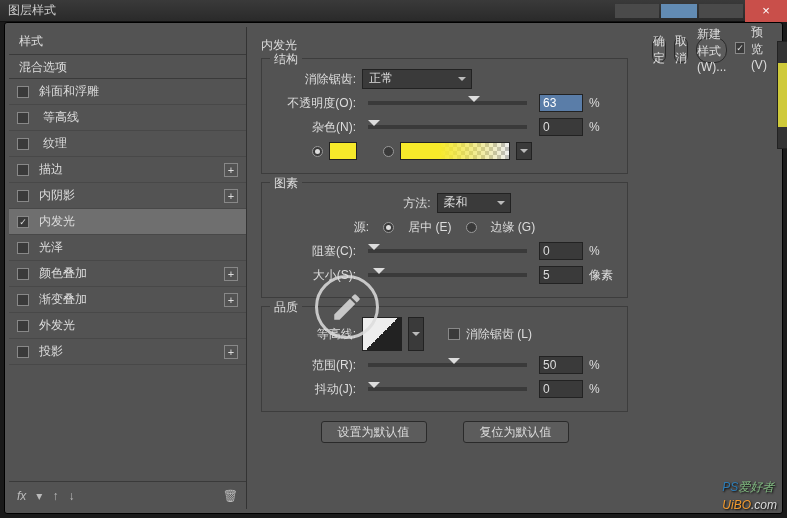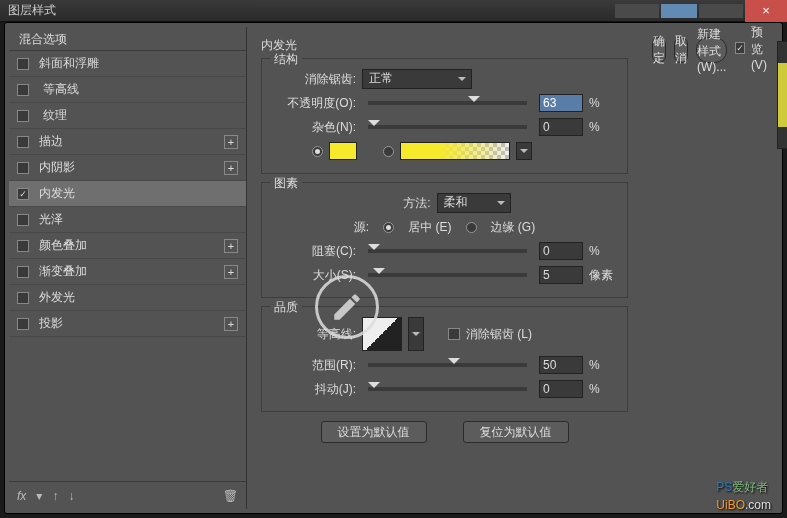--- a/index.html
+++ b/index.html
@@ -60,39 +60,40 @@
 .rbtn { height:26px; border:1px solid #2a2a2a; background:#5c5c5c; color:#ddd; border-radius:12px; display:flex; align-items:center; justify-content:center; }
 .preview-row { display:flex; align-items:center; justify-content:center; gap:6px; color:#ddd; height:22px; }
 .preview-row .cb { width:12px; height:12px; border:1px solid #888; background:#3a3a3a; display:flex; align-items:center; justify-content:center; font-size:9px; }
 .preview-row .cb.checked::after { content:"✓"; color:#ddd; }
 .preview-box { width:108px; height:108px; background:#333; border:1px solid #222; display:flex; align-items:center; justify-content:center; margin:4px auto; }
 .preview-inner { width:64px; height:64px; background:#cfca3a; }
 
 .pencil-overlay { position:absolute; left:315px; top:275px; width:64px; height:64px; border:3px solid #ddd; border-radius:50%; display:flex; align-items:center; justify-content:center; opacity:.85; pointer-events:none; }
 .pencil-overlay svg { width:34px; height:34px; }
 
-.watermark { position:absolute; right:16px; bottom:6px; color:#7fb77f; font-size:14px; text-shadow:1px 1px 2px #000;margin-left:35px; }
+.watermark { position:absolute; right:10px; bottom:6px; color:#7fb77f; font-style:italic; font-size:14px; text-shadow:1px 1px 2px #000;margin-left:35px; }
 .watermark .u { color:#f29a2e; }
 </style>
 </head>
 <body>
 
 <div class="topbar">
   <span>图层样式</span>
   <span class="spacer"></span>
   <span class="tabthumb dim"></span>
   <span class="tabthumb"></span>
   <span class="tabthumb dim"></span>
   <div class="close-x">×</div>
 </div>
 
 <div class="dialog-border">
 <div class="dialog-inner">
 
 <div class="left-col">
+  <div class="left-header">样式</div>
   <div class="left-sub">混合选项</div>
   <div id="eff-list">
           <div class="eff-row">
             <span class="cb"></span>
             <span class="txt">斜面和浮雕</span>
           </div>
           <div class="eff-row indent">
             <span class="cb"></span>
             <span class="txt">等高线</span>
           </div>

